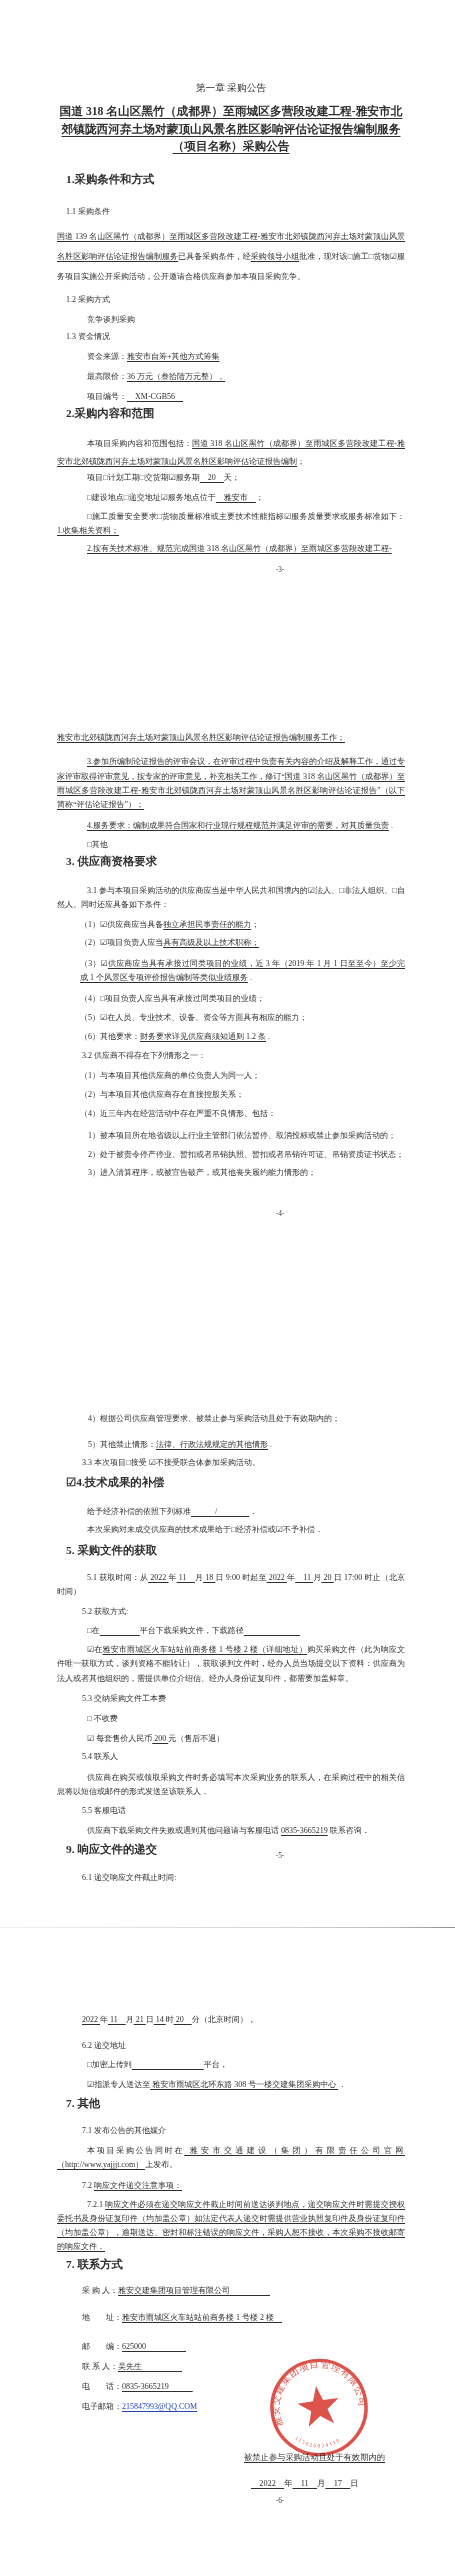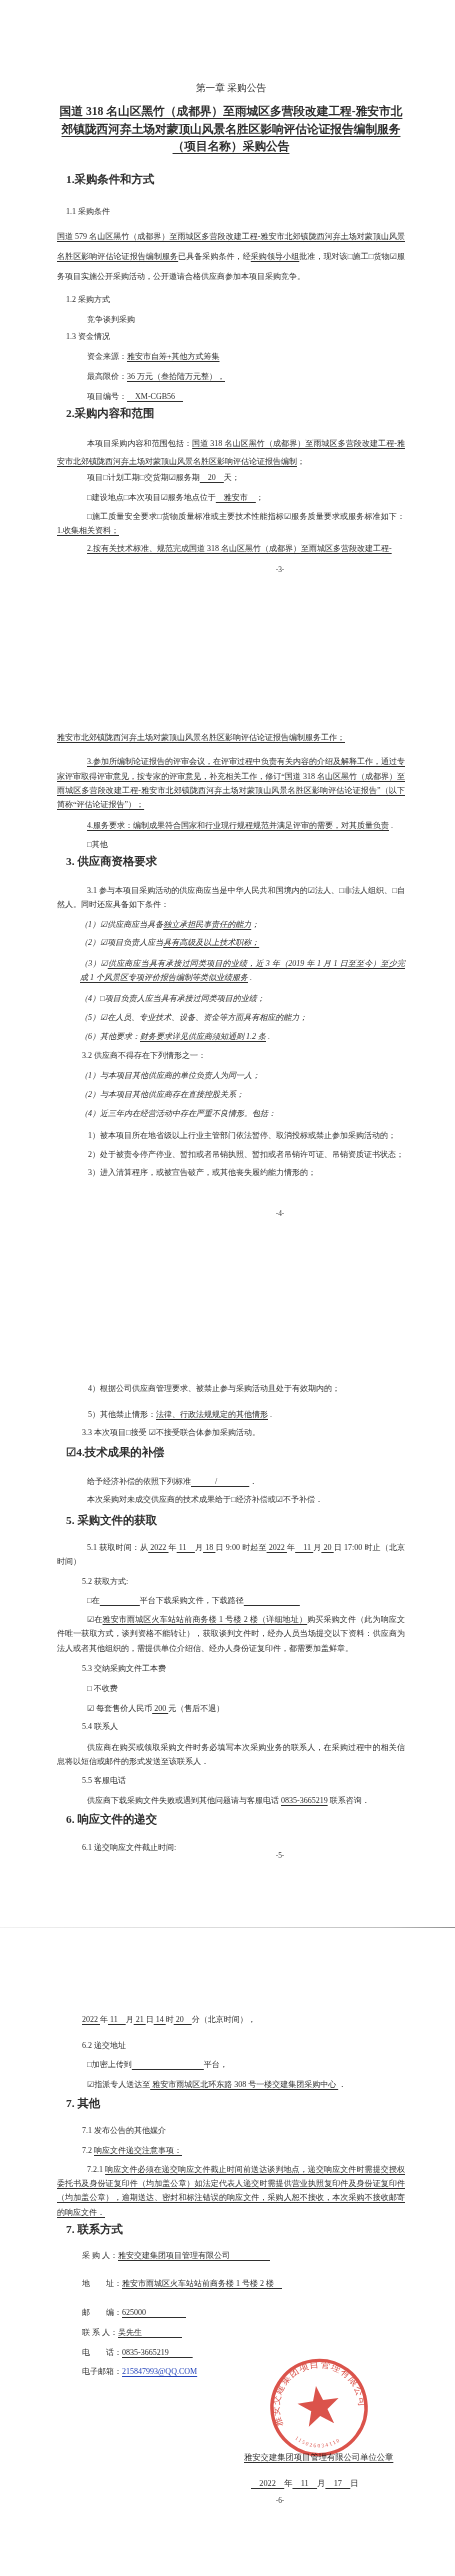--- a/index.html
+++ b/index.html
@@ -11,21 +11,21 @@
   .chapter{font-size:9.7px !important;font-weight:400;line-height:15px !important;text-align:center !important;color:#1a1a1a;}
   .title{font-size:11.7px !important;font-weight:700;line-height:17.7px !important;text-align:center !important;
          color:#161616;text-decoration:underline;text-underline-offset:2.8px;}
   .u{text-decoration:underline;text-underline-offset:1.7px;}
   .blue{color:#2444bb;}
   .ls{letter-spacing:1.7px;}
   .lh24{line-height:13.7px !important;}
   .lh32{line-height:18px !important;}
   .lh35{line-height:20px !important;}
   .ind16{padding-left:9px;}
-  .ind40{padding-left:23px;font-style:italic;}
+  .ind40{padding-left:23px;}
   .ind44{padding-left:25px;}
   .ind52{padding-left:30px;}
   .ind55{padding-left:31px;font-family:Liberation Serif, serif;}
   .ti52{text-indent:30px;}
   .pagenum{position:absolute;left:263px;width:34px;text-align:center;font-size:7.4px;color:#3a3a3a;
            font-family:"Liberation Serif","DejaVu Serif",serif;}
   .scanline{position:absolute;left:0;top:1927px;width:456px;height:1.1px;
             background:linear-gradient(90deg,#f2f2f2 0%,#e2e2e2 30%,#d6d6d6 60%,#bdbdbd 85%,#8f8f8f 100%);}
   .seal-caption{position:absolute;left:244px;top:2452px;width:171px;font-size:8.3px;color:#2f2f2f;
                 text-decoration:underline;text-underline-offset:1.7px;}
@@ -37,31 +37,31 @@
 </head>
 <body>
 
 <div class="canvas">
 
   <section class="page" style="top:80px">
     <p class="chapter" style="margin-bottom:8px">第一章 采购公告</p>
     <p class="title" style="margin-bottom:15px">国道 318 名山区黑竹（成都界）至雨城区多营段改建工程-雅安市北郊镇陇西河弃土场对蒙顶山风景名胜区影响评估论证报告编制服务（项目名称）采购公告</p>
     <p class="h ind16" style="margin-bottom:17px;line-height:16px">1.采购条件和方式</p>
     <p class="ind16" style="margin-bottom:8px">1.1 采购条件</p>
-    <p class="lh35" style="margin-bottom:5.7px"><span class="u">国道 579 名山区黑竹（成都界）至雨城区多营段改建工程-雅安市北郊镇陇西河弃土场对蒙顶山风景名胜区影响评估论证报告编制服务</span><span>已具备采购条件，经</span><span class="u">采购领导小组</span><span>批准，现对该□施工□货物☑服务项目实施公开采购活动，公开邀请合格供应商参加本项目采购竞争。</span></p>
+    <p class="lh35" style="margin-bottom:5.7px"><span class="u">国道 139 名山区黑竹（成都界）至雨城区多营段改建工程-雅安市北郊镇陇西河弃土场对蒙顶山风景名胜区影响评估论证报告编制服务</span><span>已具备采购条件，经</span><span class="u">采购领导小组</span><span>批准，现对该□施工□货物☑服务项目实施公开采购活动，公开邀请合格供应商参加本项目采购竞争。</span></p>
     <p class="ind16" style="margin-bottom:5.7px">1.2 采购方式</p>
     <p class="ind52" style="margin-bottom:3.4px">竞争谈判采购</p>
     <p class="ind16" style="margin-bottom:5.1px">1.3 资金情况</p>
     <p class="ind52" style="margin-bottom:5.7px"><span>资金来源：</span><span class="u">雅安市自筹+其他方式筹集</span></p>
     <p class="ind52" style="margin-bottom:5.7px"><span>最高限价：</span><span class="u">36 万元（叁拾陆万元整），</span></p>
     <p class="ind52" style="margin-bottom:1.7px"><span>项目编号：</span><span class="u">　XM-CGB56　</span></p>
     <p class="h ind16" style="margin-bottom:13px">2.采购内容和范围</p>
     <p class="ti52 lh32" style="margin-bottom:0"><span>本项目采购内容和范围包括：</span><span class="u">国道 318 名山区黑竹（成都界）至雨城区多营段改建工程-雅安市北郊镇陇西河弃土场对蒙顶山风景名胜区影响评估论证报告编制</span><span>；</span></p>
     <p class="ind52" style="margin-bottom:5.1px"><span>项目□计划工期□交货期☑服务期</span><span class="u">　20　</span><span>天；</span></p>
-    <p class="ind52" style="margin-bottom:5.1px"><span>□建设地点□本次项目☑服务地点位于</span><span class="u">　雅安市　</span><span>；</span></p>
+    <p class="ind52" style="margin-bottom:5.1px"><span>□建设地点□递交地址☑服务地点位于</span><span class="u">　雅安市　</span><span>；</span></p>
     <p class="ti52" style="margin-bottom:4px"><span>□施工质量安全要求□货物质量标准或主要技术性能指标☑服务质量要求或服务标准如下：</span><span class="u">1.收集相关资料；</span></p>
     <p class="ind52"><span class="u">2.按有关技术标准、规范完成国道 318 名山区黑竹（成都界）至雨城区多营段改建工程-</span></p>
   </section>
   <span class="pagenum" style="top:565px">-3-</span>
 
   <section class="page" style="top:731px">
     <p style="margin-bottom:10.2px"><span class="u">雅安市北郊镇陇西河弃土场对蒙顶山风景名胜区影响评估论证报告编制服务工作；</span></p>
     <p class="ti52" style="margin-bottom:6.8px"><span class="u">3.参加所编制论证报告的评审会议，在评审过程中负责有关内容的介绍及解释工作，通过专家评审取得评审意见，按专家的评审意见，补充相关工作，修订“国道 318 名山区黑竹（成都界）至雨城区多营段改建工程-雅安市北郊镇陇西河弃土场对蒙顶山风景名胜区影响评估论证报告”（以下简称“评估论证报告”）；</span></p>
     <p class="ti52" style="margin-bottom:4.6px"><span class="u">4.服务要求：编制成果符合国家和行业现行规程规范并满足评审的需要，对其质量负责</span><span> .</span></p>
     <p class="ind52" style="margin-bottom:1.1px">□其他</p>
@@ -76,65 +76,66 @@
     <p class="ind44" style="margin-bottom:5.7px">3.2 供应商不得存在下列情形之一：</p>
     <p class="ind40" style="margin-bottom:5.1px">（1）与本项目其他供应商的单位负责人为同一人；</p>
     <p class="ind40" style="margin-bottom:4.6px">（2）与本项目其他供应商存在直接控股关系；</p>
     <p class="ind40" style="margin-bottom:8px">（4）近三年内在经营活动中存在严重不良情形。包括：</p>
     <p class="ind55" style="margin-bottom:4.6px">1）被本项目所在地省级以上行业主管部门依法暂停、取消投标或禁止参加采购活动的；</p>
     <p class="ind55" style="margin-bottom:4.6px">2）处于被责令停产停业、暂扣或者吊销执照、暂扣或者吊销许可证、吊销资质证书状态；</p>
     <p class="ind55">3）进入清算程序，或被宣告破产，或其他丧失履约能力情形的；</p>
   </section>
   <span class="pagenum" style="top:1209px">-4-</span>
 
-  <section class="page" style="top:1382px">
+  <section class="page" style="top:1412px">
     <p class="ind55" style="margin-bottom:11.4px">4）根据公司供应商管理要求、被禁止参与采购活动且处于有效期内的；</p>
     <p class="ind55" style="margin-bottom:4.6px"><span>5）其他禁止情形：</span><span class="u">法律、行政法规规定的其他情形</span><span> .</span></p>
     <p class="ind44" style="margin-bottom:3.4px">3.3 本次项目□接受 ☑不接受联合体参加采购活动。</p>
     <p class="h ind16" style="margin-bottom:14.2px">☑4.技术成果的补偿</p>
     <p class="ind52" style="margin-bottom:3.4px"><span>给予经济补偿的依照下列标准</span><span class="u">　　　/　　　　</span><span>．</span></p>
     <p class="ind52" style="margin-bottom:4.6px">本次采购对未成交供应商的技术成果给于□经济补偿或☑不予补偿．</p>
     <p class="h ind16" style="margin-bottom:12.5px">5.  采购文件的获取</p>
     <p class="ti52" style="margin-bottom:5.7px"><span>5.1 获取时间：从</span><span class="u"> 2022 </span><span>年</span><span class="u"> 11　</span><span>月</span><span class="u"> 18 </span><span>日 9:00 时起至</span><span class="u"> 2022 </span><span>年</span><span class="u">　11 </span><span>月</span><span class="u"> 20 </span><span>日 17:00 时止（北京时间）</span></p>
     <p class="ind44" style="margin-bottom:4.6px">5.2 获取方式:</p>
     <p class="ind52" style="margin-bottom:5.1px"><span>□在</span><span class="u">　　　　　</span><span>平台下载采购文件，下载路径</span><span class="u">　　　　　　　</span></p>
     <p class="ti52" style="margin-bottom:6.3px"><span>☑在</span><span class="u">雅安市雨城区火车站站前商务楼 1 号楼 2 楼（详细地址）</span><span>购买采购文件（此为响应文件唯一获取方式，谈判资格不能转让），获取谈判文件时，经办人员当场提交以下资料：供应商为法人或者其他组织的，需提供单位介绍信、经办人身份证复印件，都需要加盖鲜章。</span></p>
     <p class="ind44" style="margin-bottom:5.7px">5.3 交纳采购文件工本费</p>
     <p class="ind52" style="margin-bottom:5.7px">□ 不收费</p>
     <p class="ind52" style="margin-bottom:4px"><span>☑ 每套售价人民币</span><span class="u"> 200 </span><span>元（售后不退）</span></p>
     <p class="ind44" style="margin-bottom:6.3px">5.4 联系人</p>
     <p class="ti52" style="margin-bottom:4.6px">供应商在购买或领取采购文件时务必填写本次采购业务的联系人，在采购过程中的相关信息将以短信或邮件的形式发送至该联系人．</p>
     <p class="ind44" style="margin-bottom:5.7px">5.5 客服电话</p>
     <p class="ti52" style="margin-bottom:3.4px"><span>供应商下载采购文件失败或遇到其他问题请与客服电话 </span><span class="u">0835-3665219</span><span> 联系咨询．</span></p>
-    <p class="h ind16" style="margin-bottom:13px">6.  响应文件的递交</p>
+    <p class="h ind16" style="margin-bottom:13px">9.  响应文件的递交</p>
     <p class="ind44">6.1 递交响应文件截止时间:</p>
   </section>
   <span class="pagenum" style="top:1851px">-5-</span>
 
   <div class="scanline"></div>
 
   <section class="page" style="top:2013px">
     <p class="ind44" style="margin-bottom:11.4px"><span class="u"> 2022 </span><span>年</span><span class="u"> 11　</span><span>月</span><span class="u"> 21 </span><span>日</span><span class="u"> 14 </span><span>时</span><span class="u"> 20　</span><span>分（北京时间），</span></p>
     <p class="ind44" style="margin-bottom:5.7px">6.2 递交地址</p>
     <p class="ind52" style="margin-bottom:5.7px"><span>□加密上传到</span><span class="u">　　　　　　　　　</span><span>平台，</span></p>
     <p class="ind52" style="margin-bottom:2.8px"><span>☑指派专人送达至</span><span class="u"> 雅安市雨城区北环东路 308 号一楼交建集团采购中心 </span><span>．</span></p>
     <p class="h ind16" style="margin-bottom:11.4px">7.  其他</p>
     <p class="ind44" style="margin-bottom:6.3px">7.1 发布公告的其他媒介</p>
+    <p class="ti52" style="margin-bottom:6.3px"><span>本项目采购公告同时在</span><span class="u ls"> 雅安市交通建设（集团）有限责任公司官网</span><span class="u">（http://www.yajjjt.com） </span><span>上发布。</span></p>
     <p class="ind44" style="margin-bottom:4.6px"><span>7.2 </span><span class="u">响应文件递交注意事项：</span></p>
     <p class="ti52" style="margin-bottom:1.1px"><span>7.2.1 </span><span class="u">响应文件必须在递交响应文件截止时间前送达谈判地点，递交响应文件时需提交授权委托书及身份证复印件（均加盖公章）如法定代表人递交时需提供营业执照复印件及身份证复印件（均加盖公章），逾期送达、密封和标注错误的响应文件，采购人恕不接收，本次采购不接收邮寄的响应文件．</span></p>
     <p class="h ind16" style="margin-bottom:11.4px">7.  联系方式</p>
     <p class="ind44" style="margin-bottom:13px"><span>采 购 人：</span><span class="u">雅安交建集团项目管理有限公司　　　　　</span></p>
     <p class="ind44" style="margin-bottom:15px"><span>地　　址：</span><span class="u">雅安市雨城区火车站站前商务楼 1 号楼 2 楼　</span></p>
     <p class="ind44" style="margin-bottom:5.7px"><span>邮　　编：</span><span class="u">625000　　　　　</span></p>
     <p class="ind44" style="margin-bottom:5.7px"><span>联 系 人：</span><span class="u">吴先生　　　　　</span></p>
     <p class="ind44" style="margin-bottom:5.7px"><span>电　　话：</span><span class="u">0835-3665219　　　</span></p>
     <p class="ind44"><span>电子邮箱：</span><span class="u blue">215847993@QQ.COM</span></p>
   </section>
 
-  <div class="seal-caption">雅安交建集团项目管理有限公司单位公章</div>
+  <div class="seal-caption">被禁止参与采购活动且处于有效期内的</div>
   <div class="seal-date"><span class="u">　2022　</span><span>年</span><span class="u">　11　</span><span>月</span><span class="u">　17　</span><span>日</span></div>
 
   <svg class="stamp" viewBox="0 0 172 176">
     <defs>
       <path id="arcTop" d="M 20.2,111.9 A 70,70 0 1 1 151.8,111.9" fill="none"></path>
       <path id="arcBottom" d="M 34,133 A 67,67 0 0 0 138,133" fill="none"></path>
     </defs>
     <circle cx="86" cy="88" r="82" fill="none" stroke="#d5352b" stroke-width="6"></circle>
     <polygon fill="#d5352b" points="86,50 94.8,75.9 122.1,76.3 100.3,92.6 108.3,118.7 86,103 63.7,118.7 71.7,92.6 49.9,76.3 77.2,75.9"></polygon>
     <text font-size="16.5" letter-spacing="1.5">

